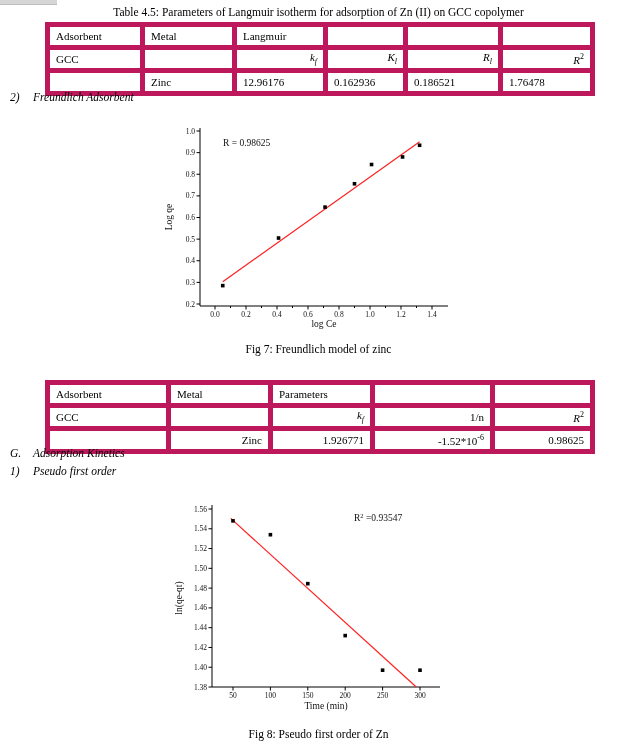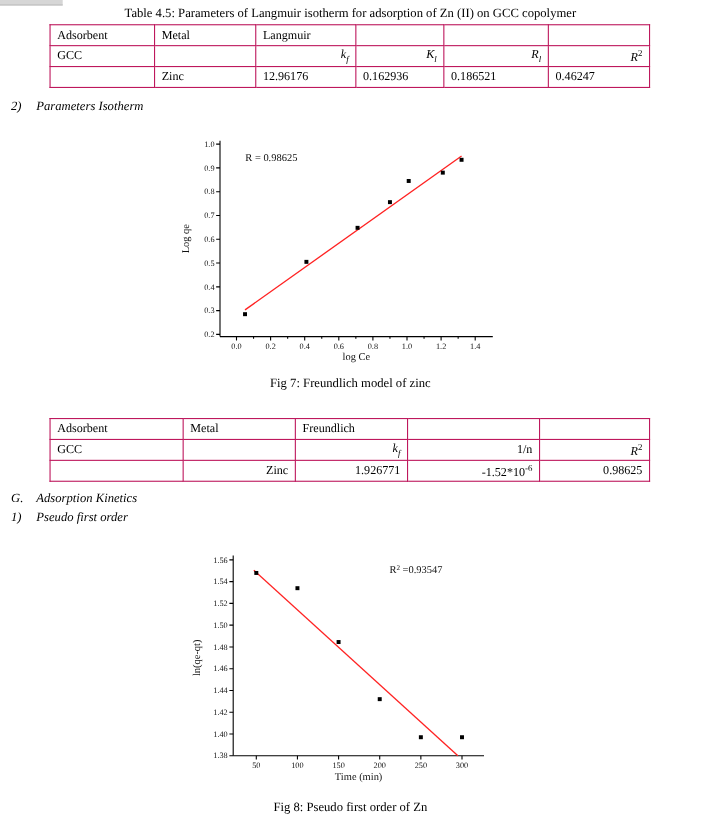--- a/index.html
+++ b/index.html
@@ -1,21 +1,21 @@
 <!DOCTYPE html>
 <html><head>
 <meta charset="utf-8">
 <style>
   html,body{margin:0;padding:0;background:#ffffff;}
   body{font-family:"Liberation Serif","DejaVu Serif",serif;color:#000;}
   #page{position:relative;width:595px;height:756px;background:#fff;overflow:hidden;}
   .edge-artifact{position:absolute;left:0;top:0;width:57px;height:4px;background:#d6d6d6;border-bottom:1px solid #bdbdbd;}
   .doc-title{position:absolute;left:0;top:6px;width:637px;text-align:center;font-size:11.5px;}
   table.datatable{position:absolute;left:45px;border-collapse:collapse;table-layout:fixed;width:546px;font-size:11px;}
-  table.datatable td{border:1px solid #be185d;height:16px;padding:1px 6px;overflow:hidden;white-space:nowrap;}
+  table.datatable td{border:5px solid #be185d;height:16px;padding:1px 6px;overflow:hidden;white-space:nowrap;}
   #langmuir-table{top:22px;}
   #freundlich-table{top:380px;}
   td.center{text-align:right;padding:1px 2px;}
   td.param-cell i{font-style:italic;}
   td.param-cell sub, td.param-cell sup, td.val-cell sup{font-size:8px;}
   td.param-cell sub{font-style:italic;}
   .section-heading{position:absolute;left:10px;font-size:11.5px;font-style:italic;display:flex;}
   .section-heading .num{width:23px;flex:none;}
   #sec-freundlich{top:91px;}
   #sec-kinetics{top:447px;}
@@ -60,28 +60,28 @@
       <td class="center param-cell"><i>K</i><sub>l</sub></td>
       <td class="center param-cell"><i>R</i><sub>l</sub></td>
       <td class="center param-cell"><i>R</i><sup style="font-style:normal">2</sup></td>
     </tr>
     <tr>
       <td></td>
       <td>Zinc</td>
       <td>12.96176</td>
       <td>0.162936</td>
       <td>0.186521</td>
-      <td>0.46247</td>
+      <td>1.76478</td>
     </tr>
   </tbody>
     </table>
 
   <div class="section-heading" id="sec-freundlich">
     <span class="num">2)</span>
-    <span>Parameters Isotherm</span>
+    <span>Freundlich Adsorbent</span>
   </div>
 
   <svg id="fig7-svg" width="320" height="215">
       <line x1="50" y1="8" x2="50" y2="186" stroke="#000" stroke-width="1"></line>
       <line x1="50" y1="186" x2="298" y2="186" stroke="#000" stroke-width="1"></line>
       <line x1="65" y1="186" x2="65" y2="189.5" stroke="#000" stroke-width="1"></line>
       <text x="65" y="197" text-anchor="middle" font-size="7.5">0.0</text>
       <line x1="80.5" y1="186" x2="80.5" y2="188" stroke="#000" stroke-width="1"></line>
       <line x1="96" y1="186" x2="96" y2="189.5" stroke="#000" stroke-width="1"></line>
       <text x="96" y="197" text-anchor="middle" font-size="7.5">0.2</text>
@@ -141,21 +141,21 @@
         <col style="width:121px">
         <col style="width:102px">
         <col style="width:102px">
         <col style="width:120px">
         <col style="width:100px">
       </colgroup>
     <tbody>
         <tr>
       <td>Adsorbent</td>
       <td>Metal</td>
-      <td>Freundlich</td>
+      <td>Parameters</td>
       <td></td>
       <td></td>
     </tr>
     <tr>
       <td>GCC</td>
       <td></td>
       <td class="center param-cell"><i>k</i><sub>f</sub></td>
       <td class="center">1/n</td>
       <td class="center param-cell"><i>R</i><sup style="font-style:normal">2</sup></td>
     </tr>

